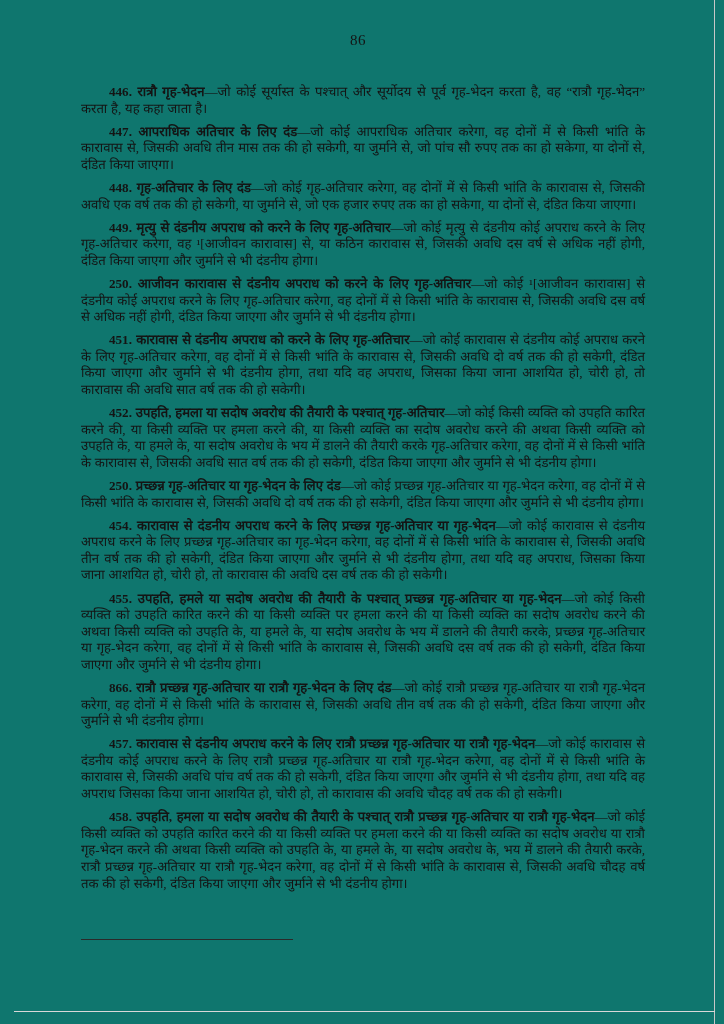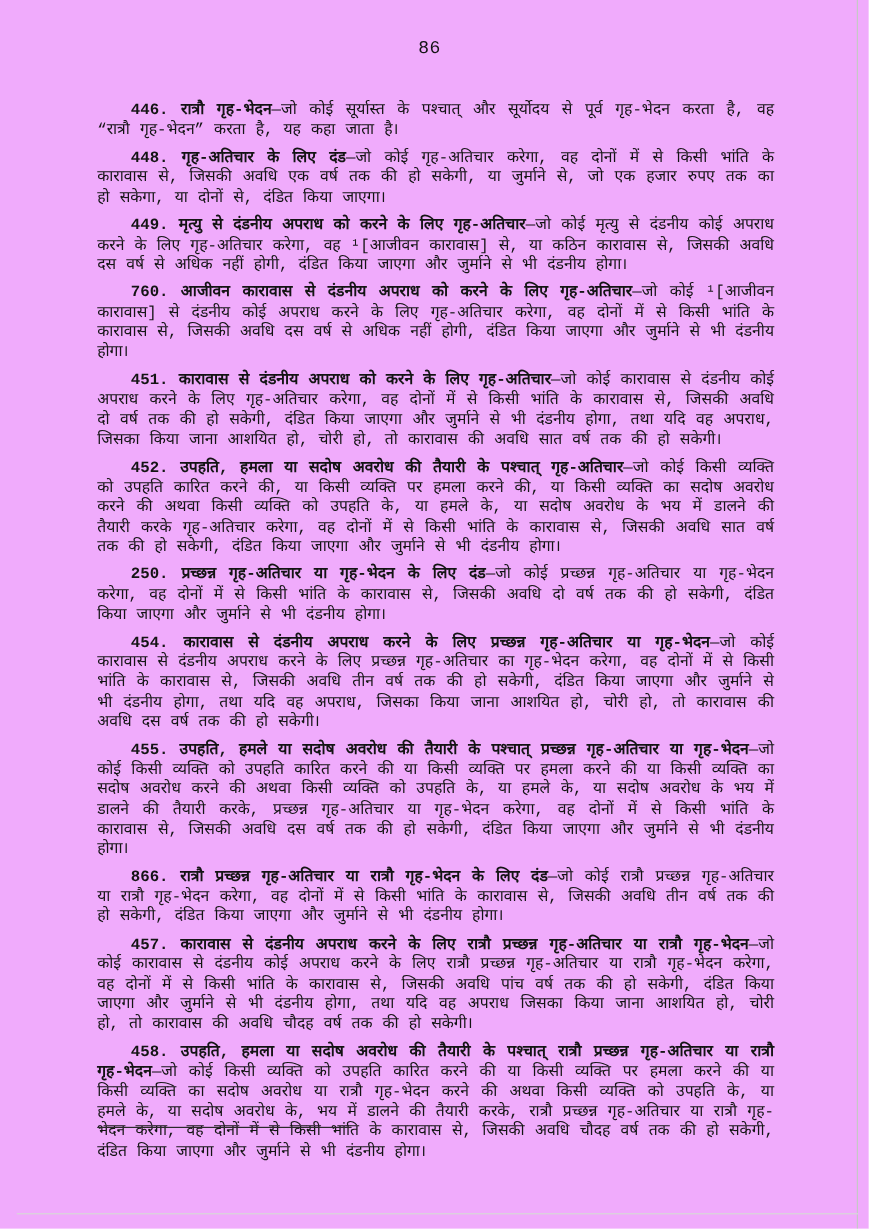--- a/index.html
+++ b/index.html
@@ -1,21 +1,21 @@
 <!DOCTYPE html>
 <html lang="hi"><head>
 <meta charset="utf-8">
 <style>
   html, body { margin: 0; padding: 0; background: #ffffff; }
   .page {
     position: relative;
     width: 724px;
     height: 1024px;
-    background: #f0abfc;
-    font-family: Liberation Mono, monospace;
+    background: #0f766e;
+    font-family: Liberation Serif, serif;
     color: #141414;
     overflow: hidden;
   }
   .page-number {
     position: absolute;
     top: 32px;
     left: 0;
     right: 8px;
     text-align: center;
     font-size: 15px;
@@ -69,26 +69,27 @@
 </head>
 <body>
 
 <div class="page">
 
   <div class="page-number">86</div>
 
   <div class="content">
     <p class="section"><b class="heading">446. रात्रौ गृह-भेदन</b><span>—जो कोई सूर्यास्त के पश्चात् और सूर्योदय से पूर्व गृह-भेदन करता है, वह “रात्रौ गृह-भेदन” करता है, यह कहा जाता है।</span></p>
 
+    <p class="section"><b class="heading">447. आपराधिक अतिचार के लिए दंड</b><span>—जो कोई आपराधिक अतिचार करेगा, वह दोनों में से किसी भांति के कारावास से, जिसकी अवधि तीन मास तक की हो सकेगी, या जुर्माने से, जो पांच सौ रुपए तक का हो सकेगा, या दोनों से, दंडित किया जाएगा।</span></p>
 
     <p class="section"><b class="heading">448. गृह-अतिचार के लिए दंड</b><span>—जो कोई गृह-अतिचार करेगा, वह दोनों में से किसी भांति के कारावास से, जिसकी अवधि एक वर्ष तक की हो सकेगी, या जुर्माने से, जो एक हजार रुपए तक का हो सकेगा, या दोनों से, दंडित किया जाएगा।</span></p>
 
     <p class="section"><b class="heading">449. मृत्यु से दंडनीय अपराध को करने के लिए गृह-अतिचार</b><span>—जो कोई मृत्यु से दंडनीय कोई अपराध करने के लिए गृह-अतिचार करेगा, वह ¹[आजीवन कारावास] से, या कठिन कारावास से, जिसकी अवधि दस वर्ष से अधिक नहीं होगी, दंडित किया जाएगा और जुर्माने से भी दंडनीय होगा।</span></p>
 
-    <p class="section"><b class="heading">760. आजीवन कारावास से दंडनीय अपराध को करने के लिए गृह-अतिचार</b><span>—जो कोई ¹[आजीवन कारावास] से दंडनीय कोई अपराध करने के लिए गृह-अतिचार करेगा, वह दोनों में से किसी भांति के कारावास से, जिसकी अवधि दस वर्ष से अधिक नहीं होगी, दंडित किया जाएगा और जुर्माने से भी दंडनीय होगा।</span></p>
+    <p class="section"><b class="heading">250. आजीवन कारावास से दंडनीय अपराध को करने के लिए गृह-अतिचार</b><span>—जो कोई ¹[आजीवन कारावास] से दंडनीय कोई अपराध करने के लिए गृह-अतिचार करेगा, वह दोनों में से किसी भांति के कारावास से, जिसकी अवधि दस वर्ष से अधिक नहीं होगी, दंडित किया जाएगा और जुर्माने से भी दंडनीय होगा।</span></p>
 
     <p class="section"><b class="heading">451. कारावास से दंडनीय अपराध को करने के लिए गृह-अतिचार</b><span>—जो कोई कारावास से दंडनीय कोई अपराध करने के लिए गृह-अतिचार करेगा, वह दोनों में से किसी भांति के कारावास से, जिसकी अवधि दो वर्ष तक की हो सकेगी, दंडित किया जाएगा और जुर्माने से भी दंडनीय होगा, तथा यदि वह अपराध, जिसका किया जाना आशयित हो, चोरी हो, तो कारावास की अवधि सात वर्ष तक की हो सकेगी।</span></p>
 
     <p class="section"><b class="heading">452. उपहति, हमला या सदोष अवरोध की तैयारी के पश्चात् गृह-अतिचार</b><span>—जो कोई किसी व्यक्ति को उपहति कारित करने की, या किसी व्यक्ति पर हमला करने की, या किसी व्यक्ति का सदोष अवरोध करने की अथवा किसी व्यक्ति को उपहति के, या हमले के, या सदोष अवरोध के भय में डालने की तैयारी करके गृह-अतिचार करेगा, वह दोनों में से किसी भांति के कारावास से, जिसकी अवधि सात वर्ष तक की हो सकेगी, दंडित किया जाएगा और जुर्माने से भी दंडनीय होगा।</span></p>
 
     <p class="section"><b class="heading">250. प्रच्छन्न गृह-अतिचार या गृह-भेदन के लिए दंड</b><span>—जो कोई प्रच्छन्न गृह-अतिचार या गृह-भेदन करेगा, वह दोनों में से किसी भांति के कारावास से, जिसकी अवधि दो वर्ष तक की हो सकेगी, दंडित किया जाएगा और जुर्माने से भी दंडनीय होगा।</span></p>
 
     <p class="section"><b class="heading">454. कारावास से दंडनीय अपराध करने के लिए प्रच्छन्न गृह-अतिचार या गृह-भेदन</b><span>—जो कोई कारावास से दंडनीय अपराध करने के लिए प्रच्छन्न गृह-अतिचार का गृह-भेदन करेगा, वह दोनों में से किसी भांति के कारावास से, जिसकी अवधि तीन वर्ष तक की हो सकेगी, दंडित किया जाएगा और जुर्माने से भी दंडनीय होगा, तथा यदि वह अपराध, जिसका किया जाना आशयित हो, चोरी हो, तो कारावास की अवधि दस वर्ष तक की हो सकेगी।</span></p>
 
     <p class="section"><b class="heading">455. उपहति, हमले या सदोष अवरोध की तैयारी के पश्चात् प्रच्छन्न गृह-अतिचार या गृह-भेदन</b><span>—जो कोई किसी व्यक्ति को उपहति कारित करने की या किसी व्यक्ति पर हमला करने की या किसी व्यक्ति का सदोष अवरोध करने की अथवा किसी व्यक्ति को उपहति के, या हमले के, या सदोष अवरोध के भय में डालने की तैयारी करके, प्रच्छन्न गृह-अतिचार या गृह-भेदन करेगा, वह दोनों में से किसी भांति के कारावास से, जिसकी अवधि दस वर्ष तक की हो सकेगी, दंडित किया जाएगा और जुर्माने से भी दंडनीय होगा।</span></p>

